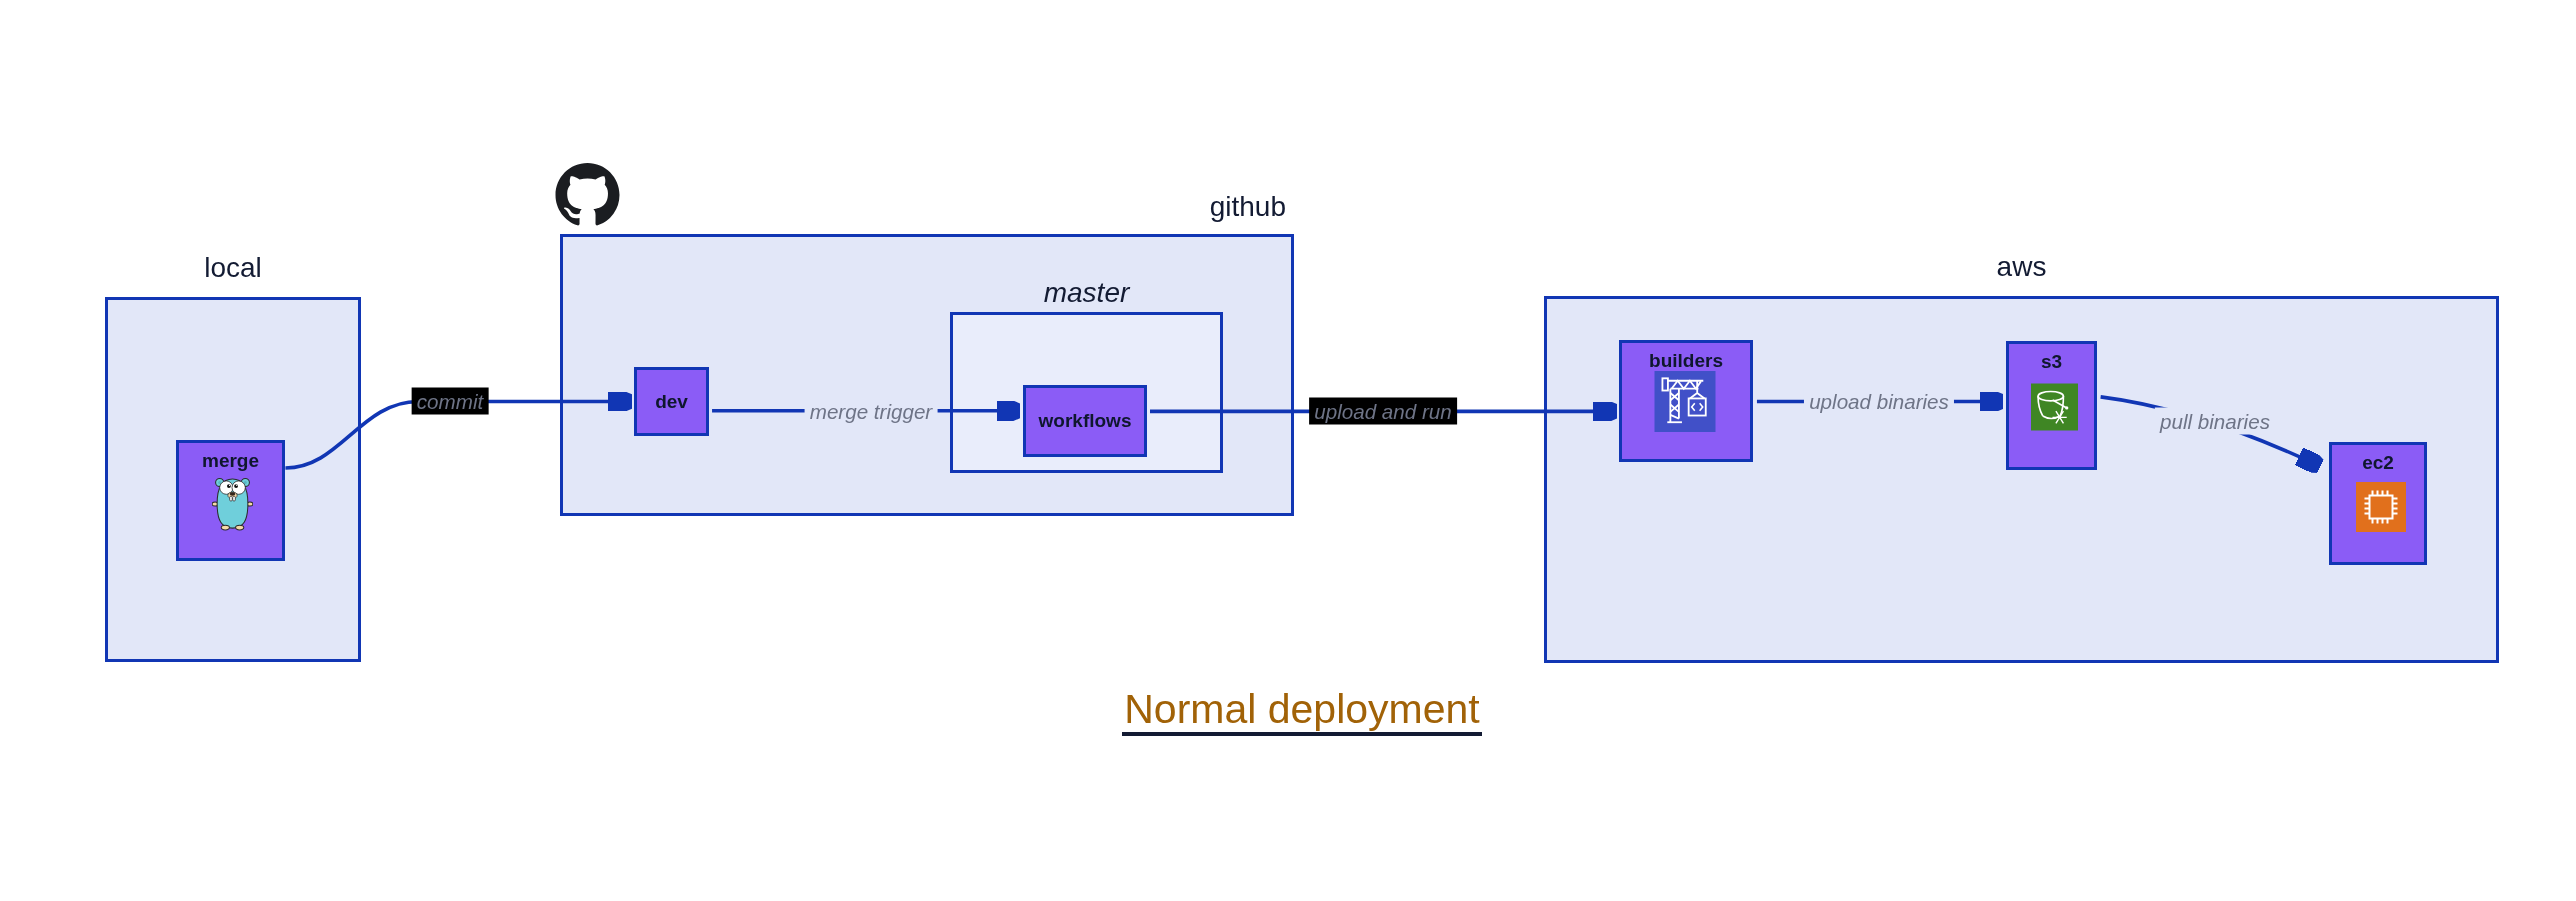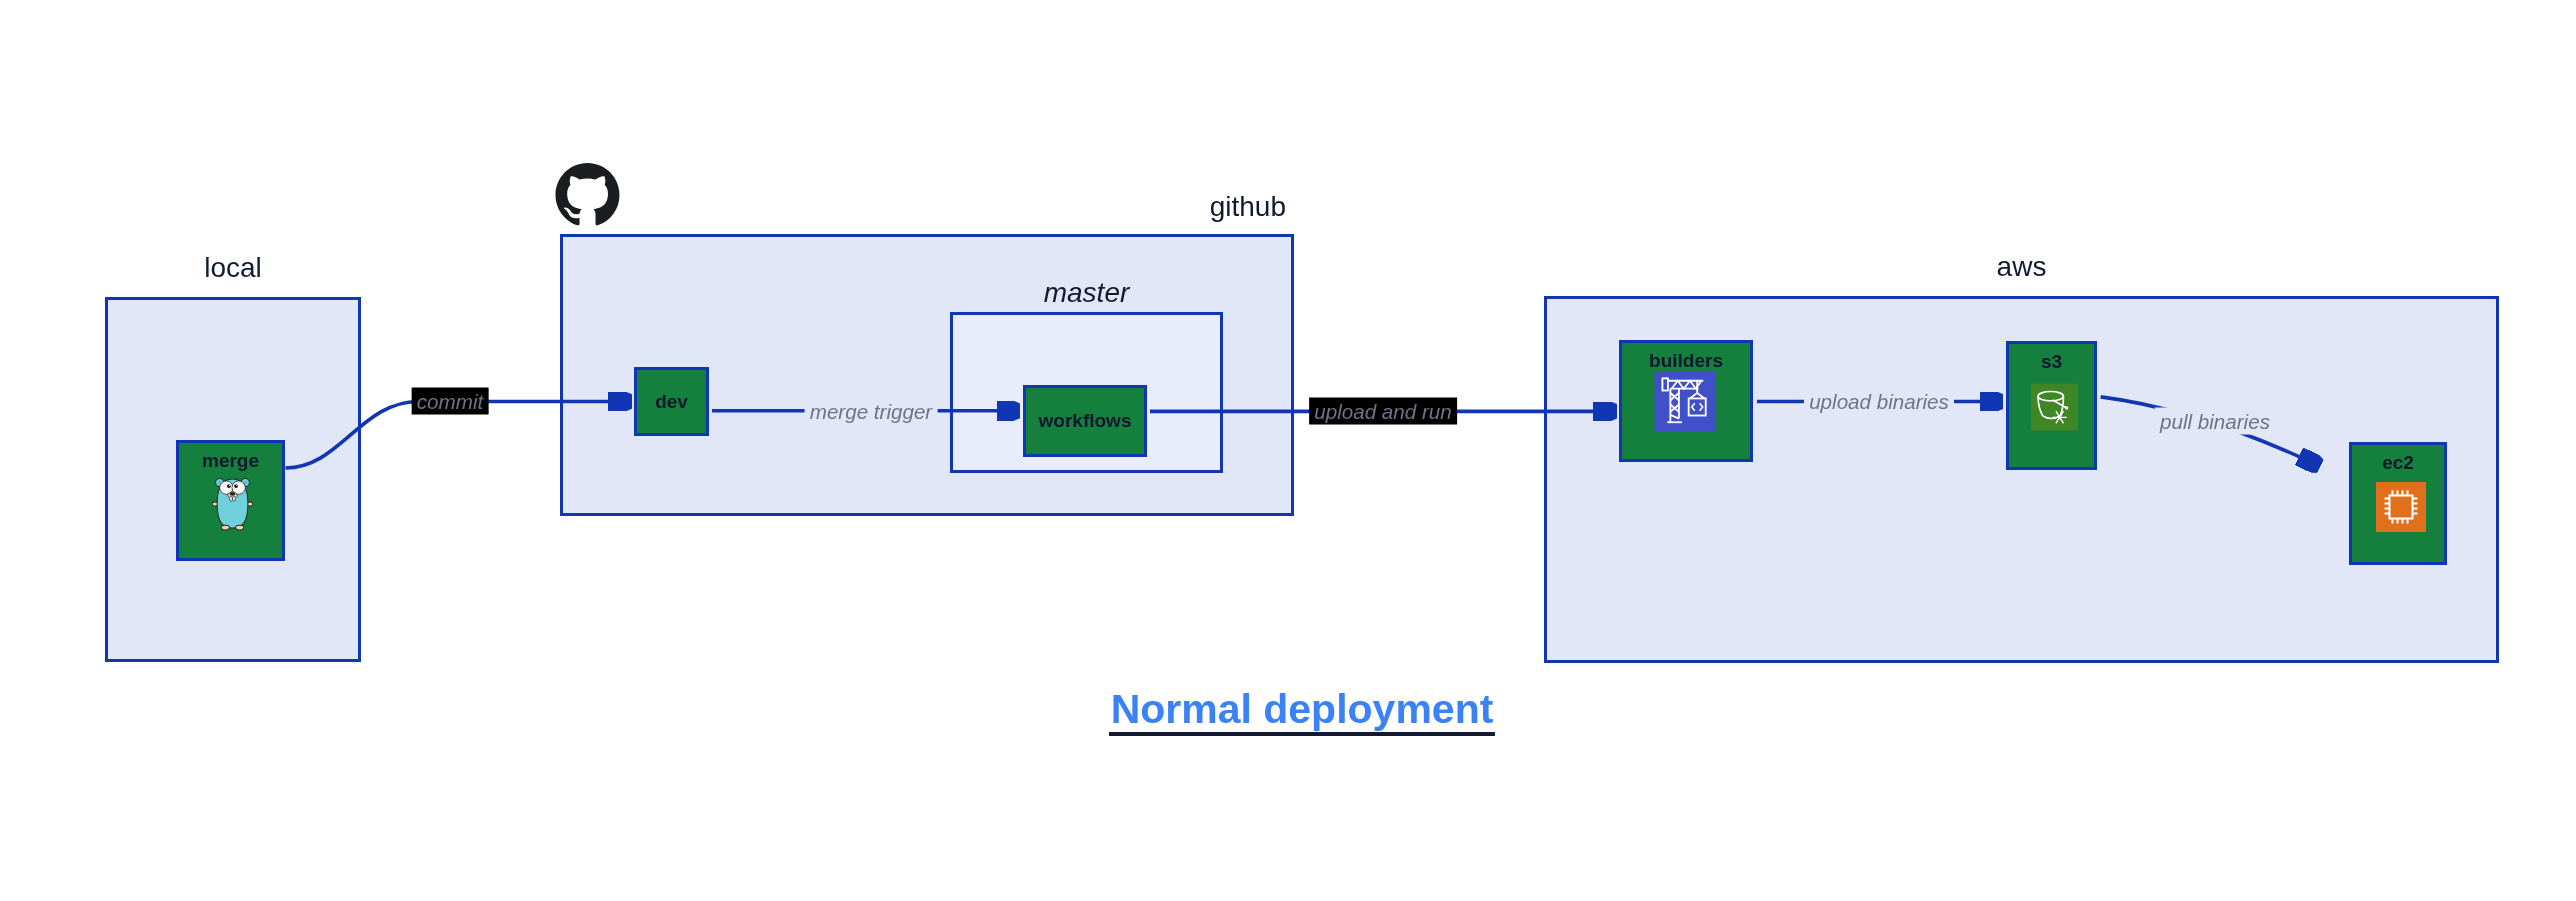--- a/index.html
+++ b/index.html
@@ -13,21 +13,21 @@
     box-sizing:border-box;z-index:1;
   }
   .container-box.nested{background:#e9edfb;z-index:2;}
   .container-label{
     position:absolute;height:33px;line-height:33px;font-size:28px;font-weight:500;
     color:#131b33;z-index:2;text-align:center;
   }
   .container-label.right{text-align:right;}
   
   .leaf-box{
-    position:absolute;background:#15803d;border:3.6px solid #1136b4;
+    position:absolute;background:#8b5cf6;border:3.6px solid #1136b4;
     box-sizing:border-box;z-index:3;padding-left:8px;
   }
   .leaf-label{
     position:absolute;top:6.7px;left:0;right:0;text-align:center;
     font-size:19px;font-weight:bold;color:#0f172e;
   }
   .leaf-label.vcenter{top:50%;transform:translateY(-50%);}
   .leaf-icon{position:absolute;z-index:4;}
   
   .edges{position:absolute;left:0;top:0;z-index:5;}
@@ -36,21 +36,21 @@
   .edge-label{
     position:absolute;z-index:6;transform:translate(-50%,-50%);
     font-size:20.6px;font-style:italic;color:#6e7487;white-space:nowrap;
     padding:0 5.2px;line-height:27px;
   }
   .edge-label.on-white{background:#000000;}
   .edge-label.on-fill{background:#e2e7f8;}
   
   .diagram-title-wrap{position:absolute;left:0;top:688px;width:100%;text-align:center;z-index:2;}
   .diagram-title{
-    display:inline-block;font-size:41px;font-weight:700;color:#3b82f6;
+    display:inline-block;font-size:41px;font-weight:400;color:#a16207;
     border-bottom:4.6px solid #131b33;padding:0 2.1px 1px 2.1px;line-height:1.05;
   }
   
   .octocat{position:absolute;left:555px;top:163px;z-index:2;}
 </style>
 </head>
 <body>
 
 <div class="canvas">
 
@@ -129,21 +129,21 @@
         <ellipse cx="42" cy="27" rx="27" ry="10"></ellipse>
         <path d="M15 27 C15 42 20 60 25 69 M69 27 C69 42 66 60 62 69"></path>
         <path d="M25 69 Q43 80 62 69"></path>
         <path d="M46 35 L74 51"></path>
         <circle cx="76" cy="52" r="3.5" fill="#ffffff" stroke="none"></circle>
         <path d="M46 72 H76 M53 59 L69 85 M69 59 L53 85" stroke-width="3"></path>
       </g>
     </svg>
   </div>
 
-  <div class="leaf-box" style="left:2329px;top:442px;width:98px;height:123px;margin-left:20px;">
+  <div class="leaf-box" style="left:2329px;top:442px;width:98px;height:123px;">
     <div class="leaf-label">ec2</div>
     <svg class="leaf-icon" style="left:24px;top:37px;" width="50" height="50" viewBox="0 0 100 100">
       <rect x="0" y="0" width="100" height="100" fill="#e1701c"></rect>
       <g stroke="#ffffff" stroke-width="4" fill="none">
         <rect x="27" y="27" width="46" height="46"></rect>
         <path d="M33 27 V17 M43 27 V17 M53 27 V17 M63 27 V17"></path>
         <path d="M33 83 V73 M43 83 V73 M53 83 V73 M63 83 V73"></path>
         <path d="M27 33 H17 M27 43 H17 M27 53 H17 M27 63 H17"></path>
         <path d="M83 33 H73 M83 43 H73 M83 53 H73 M83 63 H73"></path>
       </g>

